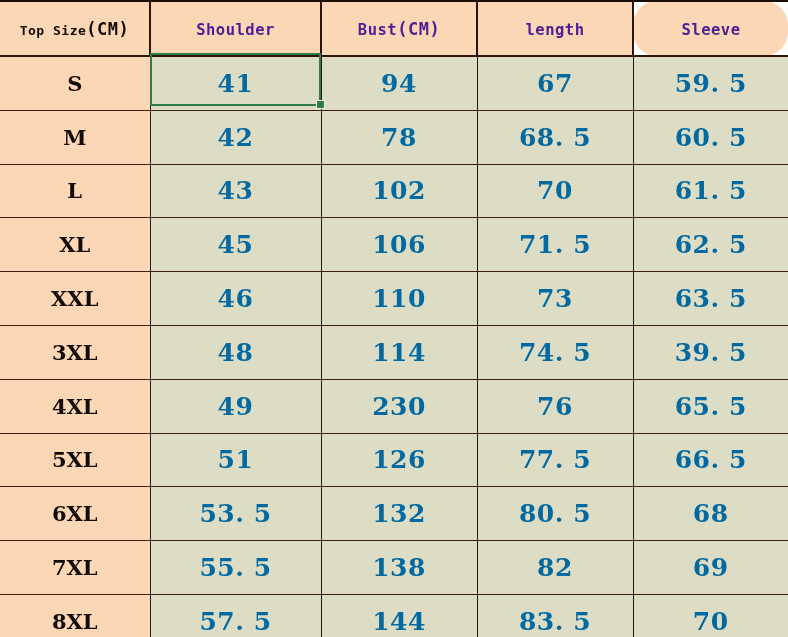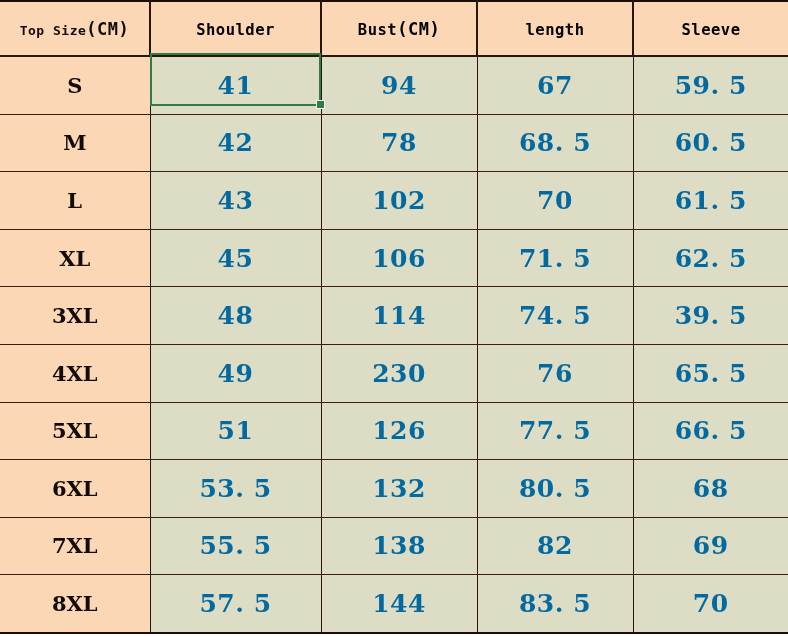--- a/index.html
+++ b/index.html
@@ -40,32 +40,32 @@
     height: 53px;
     background: #fbd7b6;
     border-right: 2px solid #2b1408;
     border-bottom: 2px solid #2b1408;
     padding: 0;
     text-align: center;
     vertical-align: middle;
     font-weight: bold;
     white-space: nowrap;
   }
-  thead tr.header-row th:last-child { border-right: none; }
+  thead tr.header-row th:last-child { border-right: none; border-radius: 24px; }
 
   .hdr-size {
     font-family: "DejaVu Sans Mono", "Liberation Mono", monospace;
     font-size: 13px;
     color: #120a05;
     letter-spacing: 0.5px;
   }
   .hdr-blue {
     font-family: "DejaVu Sans Mono", "Liberation Mono", monospace;
     font-size: 15.5px;
-    color: #000000;
+    color: #4c1d95;
     letter-spacing: 0.5px;
   }
   .hdr-unit { font-size: 17px; }
 
   tbody tr.data-row td {
     height: 52.8px;
     padding: 0;
     text-align: center;
     vertical-align: middle;
     border-right: 1.5px solid #2b1408;
@@ -171,20 +171,27 @@
           <td class="value-cell">61. 5</td>
         </tr>
         <tr class="data-row">
           <td class="size-cell">XL</td>
           <td class="value-cell">45</td>
           <td class="value-cell">106</td>
           <td class="value-cell">71. 5</td>
           <td class="value-cell">62. 5</td>
         </tr>
         <tr class="data-row">
+          <td class="size-cell">XXL</td>
+          <td class="value-cell">46</td>
+          <td class="value-cell">110</td>
+          <td class="value-cell">73</td>
+          <td class="value-cell">63. 5</td>
+        </tr>
+        <tr class="data-row">
           <td class="size-cell">3XL</td>
           <td class="value-cell">48</td>
           <td class="value-cell">114</td>
           <td class="value-cell">74. 5</td>
           <td class="value-cell">39. 5</td>
         </tr>
         <tr class="data-row">
           <td class="size-cell">4XL</td>
           <td class="value-cell">49</td>
           <td class="value-cell">230</td>

